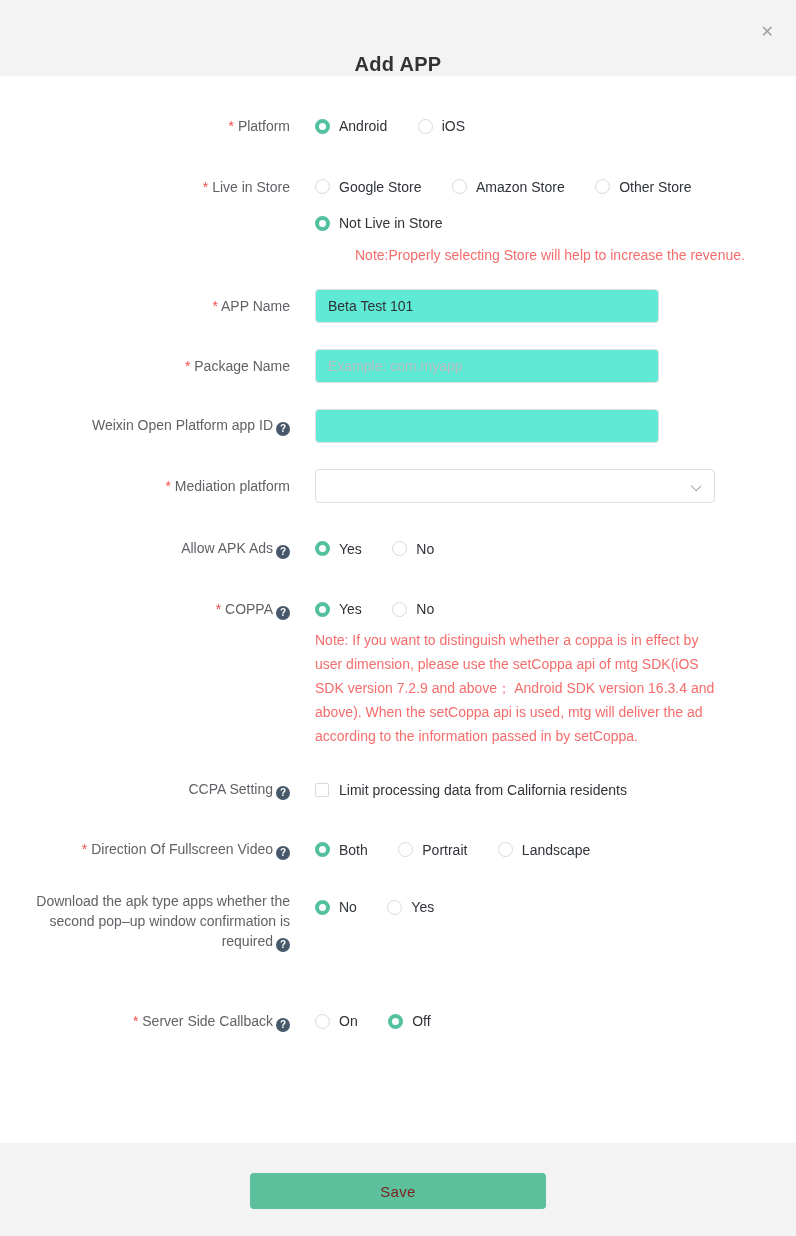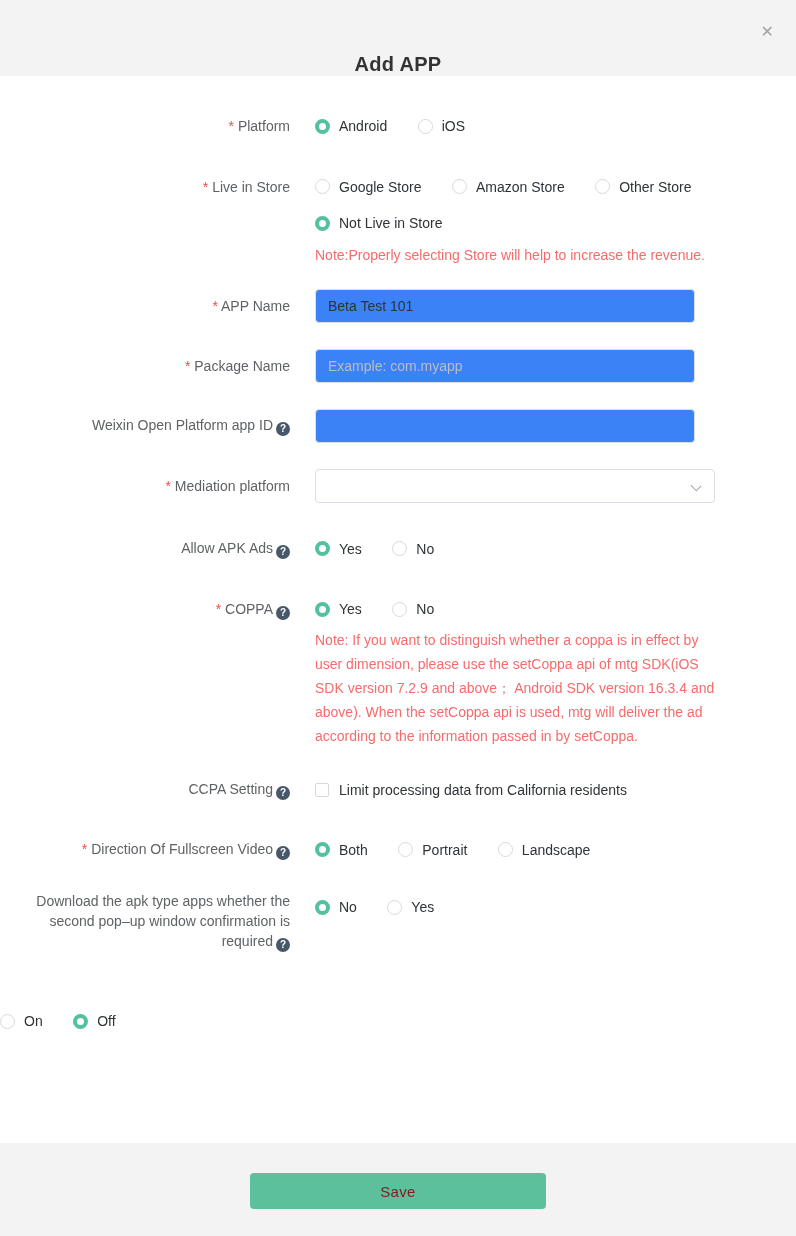--- a/index.html
+++ b/index.html
@@ -28,33 +28,33 @@
   .radio { display:inline-flex; align-items:center; margin-right:26px; font-size:14px; color:#2f3338; cursor:pointer; line-height:22px; }
   .radio:last-child { margin-right:0; }
   .radio-dot { width:15px; height:15px; border-radius:50%; border:1px solid #d6d9de; background:#fff; margin-right:9px; flex:0 0 15px; }
   .radio.selected .radio-dot { border:4.5px solid #53c0a0; }
 
   
   .checkbox { display:inline-flex; align-items:center; font-size:14px; color:#2f3338; cursor:pointer; line-height:22px; }
   .checkbox-box { width:14px; height:14px; border:1px solid #d6d9de; border-radius:2px; background:#fff; margin-right:10px; flex:0 0 14px; }
 
   
-  .text-input { width:380px; height:34px; border:1px solid #dcdfe6; border-radius:4px; padding:0 12px; font-size:14px; color:#2f3338; font-family:"Liberation Sans", sans-serif; outline:none; background:#3b82f6; }
+  .text-input { width:344px; height:34px; border:1px solid #dcdfe6; border-radius:4px; padding:0 12px; font-size:14px; color:#2f3338; font-family:"Liberation Sans", sans-serif; outline:none; background:#5eead4; }
   .text-input::placeholder { color:#b9bdc5; }
 
   .select-box { width:400px; height:34px; border:1px solid #dcdfe6; border-radius:4px; background:#fff; position:relative; cursor:pointer; }
   .chevron-down { position:absolute; right:14px; top:12px; width:8px; height:8px; border-right:1.5px solid #9aa0a6; border-bottom:1.5px solid #9aa0a6; transform:rotate(45deg) scale(1,0.9); }
 
   .note-text { color:#f56c6c; font-size:14px; line-height:24px; width:402px; }
 
   
   .r-platform   { margin-bottom:38px; }
   .r-store-1    { margin-bottom:14px; }
   .r-store-2    { margin-bottom:8px;  }
-  .r-store-note { margin-bottom:22px; }
+  .r-store-note { margin-bottom:22px;padding-left:40px; }
   .r-appname    { margin-bottom:26px; }
   .r-package    { margin-bottom:26px; }
   .r-weixin     { margin-bottom:26px; }
   .r-mediation  { margin-bottom:35px; }
   .r-apkads     { margin-bottom:38px; }
   .r-coppa      { margin-bottom:7px;  }
   .r-coppa-note { margin-bottom:31px; }
   .r-ccpa       { margin-bottom:38px; }
   .r-direction  { margin-bottom:30px; }
   .r-download   { margin-bottom:58px; }
@@ -224,20 +224,21 @@
             <span>No</span>
           </span>
         <span class="radio">
             <span class="radio-dot"></span>
             <span>Yes</span>
           </span>
       </div>
     </div>
 
     <div class="form-row">
+      <div class="row-label"><span class="req">Server Side Callback</span><span class="help-icon">?</span></div>
       <div class="row-control">
         <span class="radio">
             <span class="radio-dot"></span>
             <span>On</span>
           </span>
         <span class="radio selected">
             <span class="radio-dot"></span>
             <span>Off</span>
           </span>
       </div>

